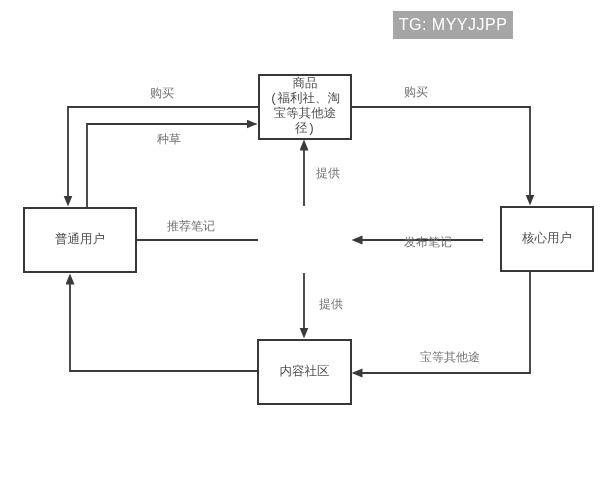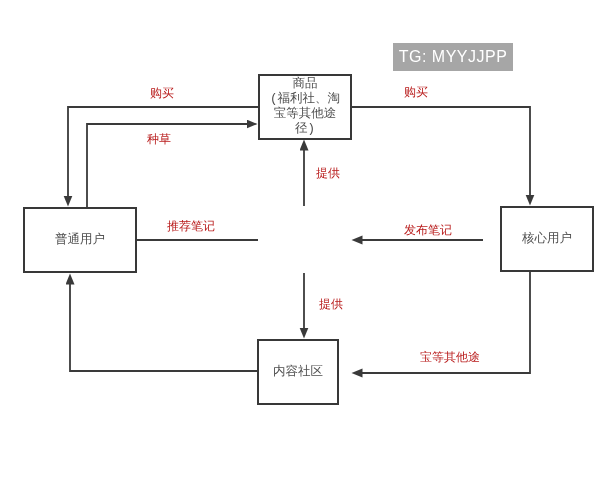--- a/index.html
+++ b/index.html
@@ -10,38 +10,38 @@
   .wires{position:absolute;left:0;top:0;width:600px;height:480px;}
   .node{
     position:absolute;box-sizing:border-box;border:2px solid #383838;background:#ffffff;
     display:flex;align-items:center;justify-content:center;text-align:center;
     color:#4e4e4e;font-size:12.5px;line-height:15px;white-space:pre-line;z-index:2;font-family:Liberation Mono, monospace;
   }
   .node-product{left:258px;top:74px;width:94px;height:66px;}
   .node-ordinary{left:23px;top:207px;width:114px;height:66px;}
   .node-xhs{left:258px;top:206px;width:93px;height:67px;}
   .node-core{left:500px;top:206px;width:94px;height:66px;}
-  .node-community{left:257px;top:339px;width:82px;height:66px;}
+  .node-community{left:257px;top:339px;width:95px;height:66px;}
   .edge-label{
     position:absolute;transform:translateX(-50%);white-space:nowrap;
-    color:#b91c1c;font-size:12px;line-height:13px;z-index:3;background:transparent;
+    color:#737373;font-size:12px;line-height:13px;z-index:3;background:transparent;
   }
   .lbl-buy-left{left:162px;top:87px;}
-  .lbl-seed{left:159px;top:133px;}
+  .lbl-seed{left:169px;top:133px;}
   .lbl-buy-right{left:416px;top:86px;}
   .lbl-provide-top{left:328px;top:167px;}
   .lbl-recommend{left:191px;top:220px;}
-  .lbl-publish{left:428px;top:224px;}
+  .lbl-publish{left:428px;top:236px;}
   .lbl-provide-bottom{left:331px;top:298px;}
   .lbl-search{left:165px;top:351px;}
   .lbl-provide-content{left:450px;top:351px;}
   .badge{
     position:absolute;left:393px;top:11px;width:120px;height:28px;
     background:#a6a6a6;color:#ffffff;font-size:16px;letter-spacing:0.5px;
-    display:flex;align-items:center;justify-content:center;z-index:4;margin-top:32px;
+    display:flex;align-items:center;justify-content:center;z-index:4;
   }
   .watermark{
     position:absolute;left:10px;top:440px;width:143px;height:28px;
     background:#a6a6a6;color:#ffffff;font-size:17px;
     display:flex;align-items:center;justify-content:center;z-index:4;
   }
 </style>
 </head>
 <body>
 

